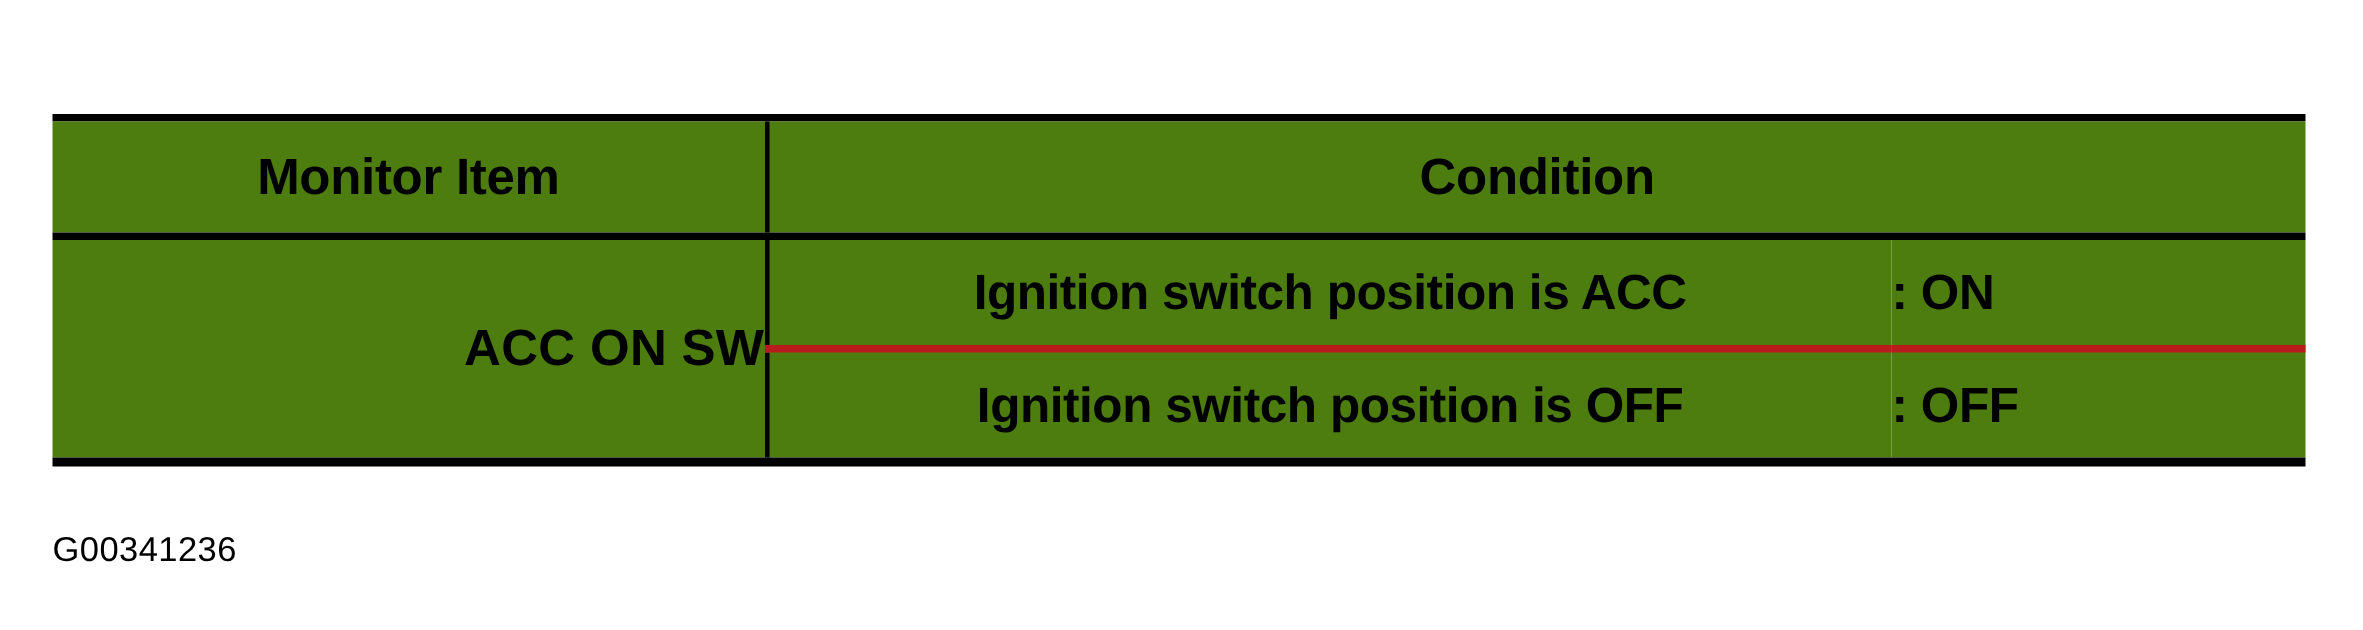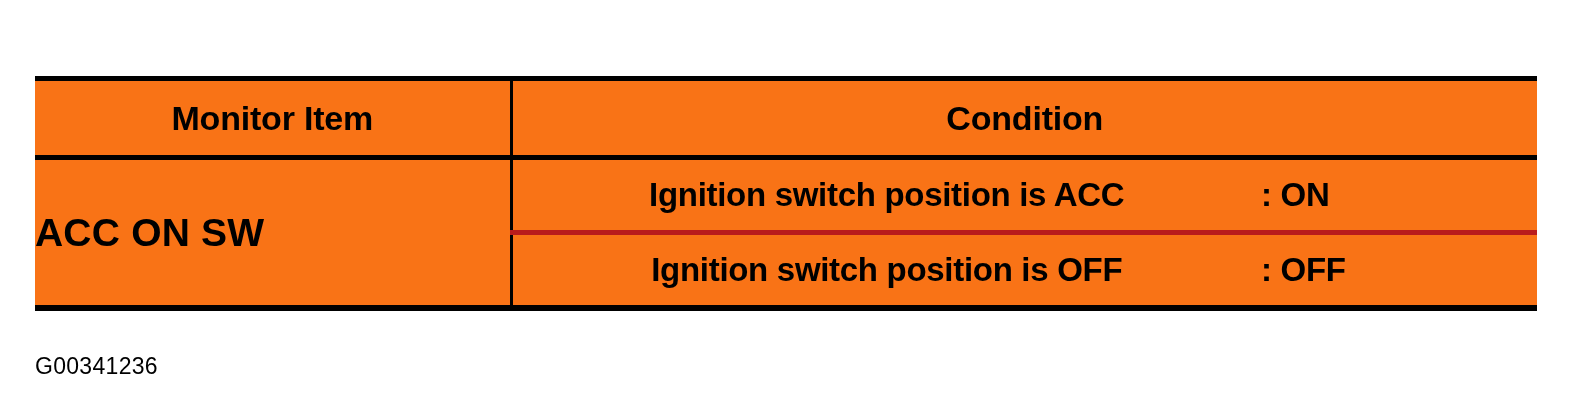--- a/index.html
+++ b/index.html
@@ -35,21 +35,21 @@
 
   table.spec {
     border-collapse: collapse;
     width: 1502px;
     table-layout: fixed;
   }
 
   table.spec td {
     padding: 0;
     vertical-align: middle;
-    background: #f97316;
+    background: #4d7c0f;
   }
 
   
   col.c-item  { width: 476px; }
   col.c-cond  { width: 750px; }
   col.c-val   { width: 276px; }
 
   
   .rule-top {
     height: 5px;
@@ -81,22 +81,22 @@
   .head-cell {
     height: 74px;
     text-align: center;
     font-size: 34px;
     font-weight: bold;
     letter-spacing: -0.2px;
   }
 
   .item-cell {
     height: 140px;
-    text-align: left;
-    font-size: 39px;
+    text-align: right;
+    font-size: 34px;
     font-weight: bold;
     letter-spacing: 0.2px;
   }
 
   .cond-cell {
     height: 70px;
     text-align: center;
     padding-left: 29px;
     font-size: 33px;
     font-weight: bold;

